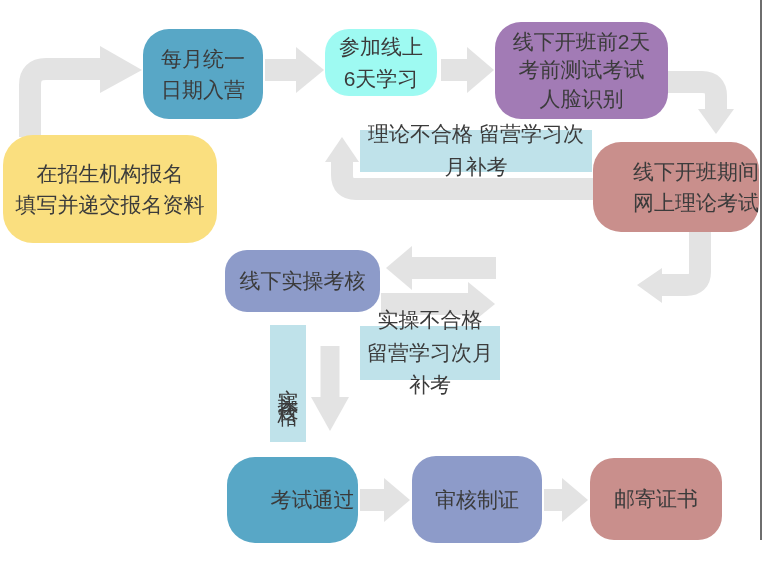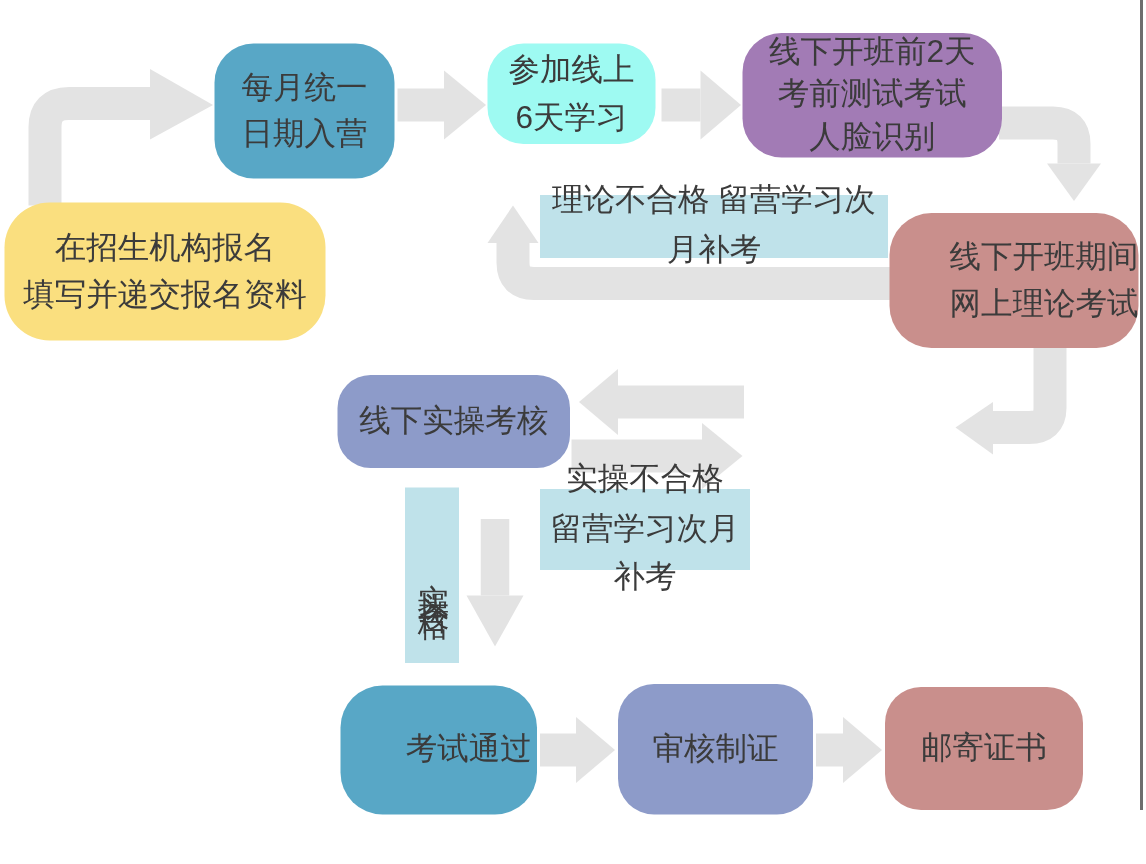--- a/index.html
+++ b/index.html
@@ -16,24 +16,24 @@
   .shaft-thin{stroke-width:19;}
   .head{fill:#e3e3e3;stroke:none;}
 
   .node{
     position:absolute;
     display:flex;flex-direction:column;justify-content:center;align-items:center;
     text-align:center;
     font-size:21px;line-height:1.5;
     box-sizing:border-box;
   }
-  .node-register{left:3px;top:135px;width:214px;height:92px;border-radius:30px;}
+  .node-register{left:3px;top:135px;width:214px;height:108px;border-radius:30px;}
   .node-entry{left:143px;top:29px;width:120px;height:90px;border-radius:26px;}
   .node-online{left:325px;top:29px;width:112px;height:67px;border-radius:24px;}
-  .node-pretest{left:495px;top:22px;width:173px;height:83px;border-radius:26px;line-height:1.36;}
+  .node-pretest{left:495px;top:22px;width:173px;height:97px;border-radius:26px;line-height:1.36;}
   .node-theory{left:593px;top:142px;width:166px;height:90px;border-radius:28px;align-items:flex-end;}
   .node-training{left:497px;top:243px;width:140px;height:78px;border-radius:24px;}
   .node-assess{left:225px;top:250px;width:155px;height:62px;border-radius:22px;}
   .node-pass{left:227px;top:457px;width:131px;height:86px;border-radius:28px;}
   .node-cert{left:412px;top:456px;width:130px;height:87px;border-radius:24px;}
   .node-mail{left:590px;top:458px;width:132px;height:82px;border-radius:24px;}
 
   .tag{
     position:absolute;
     display:flex;flex-direction:column;justify-content:center;align-items:center;

